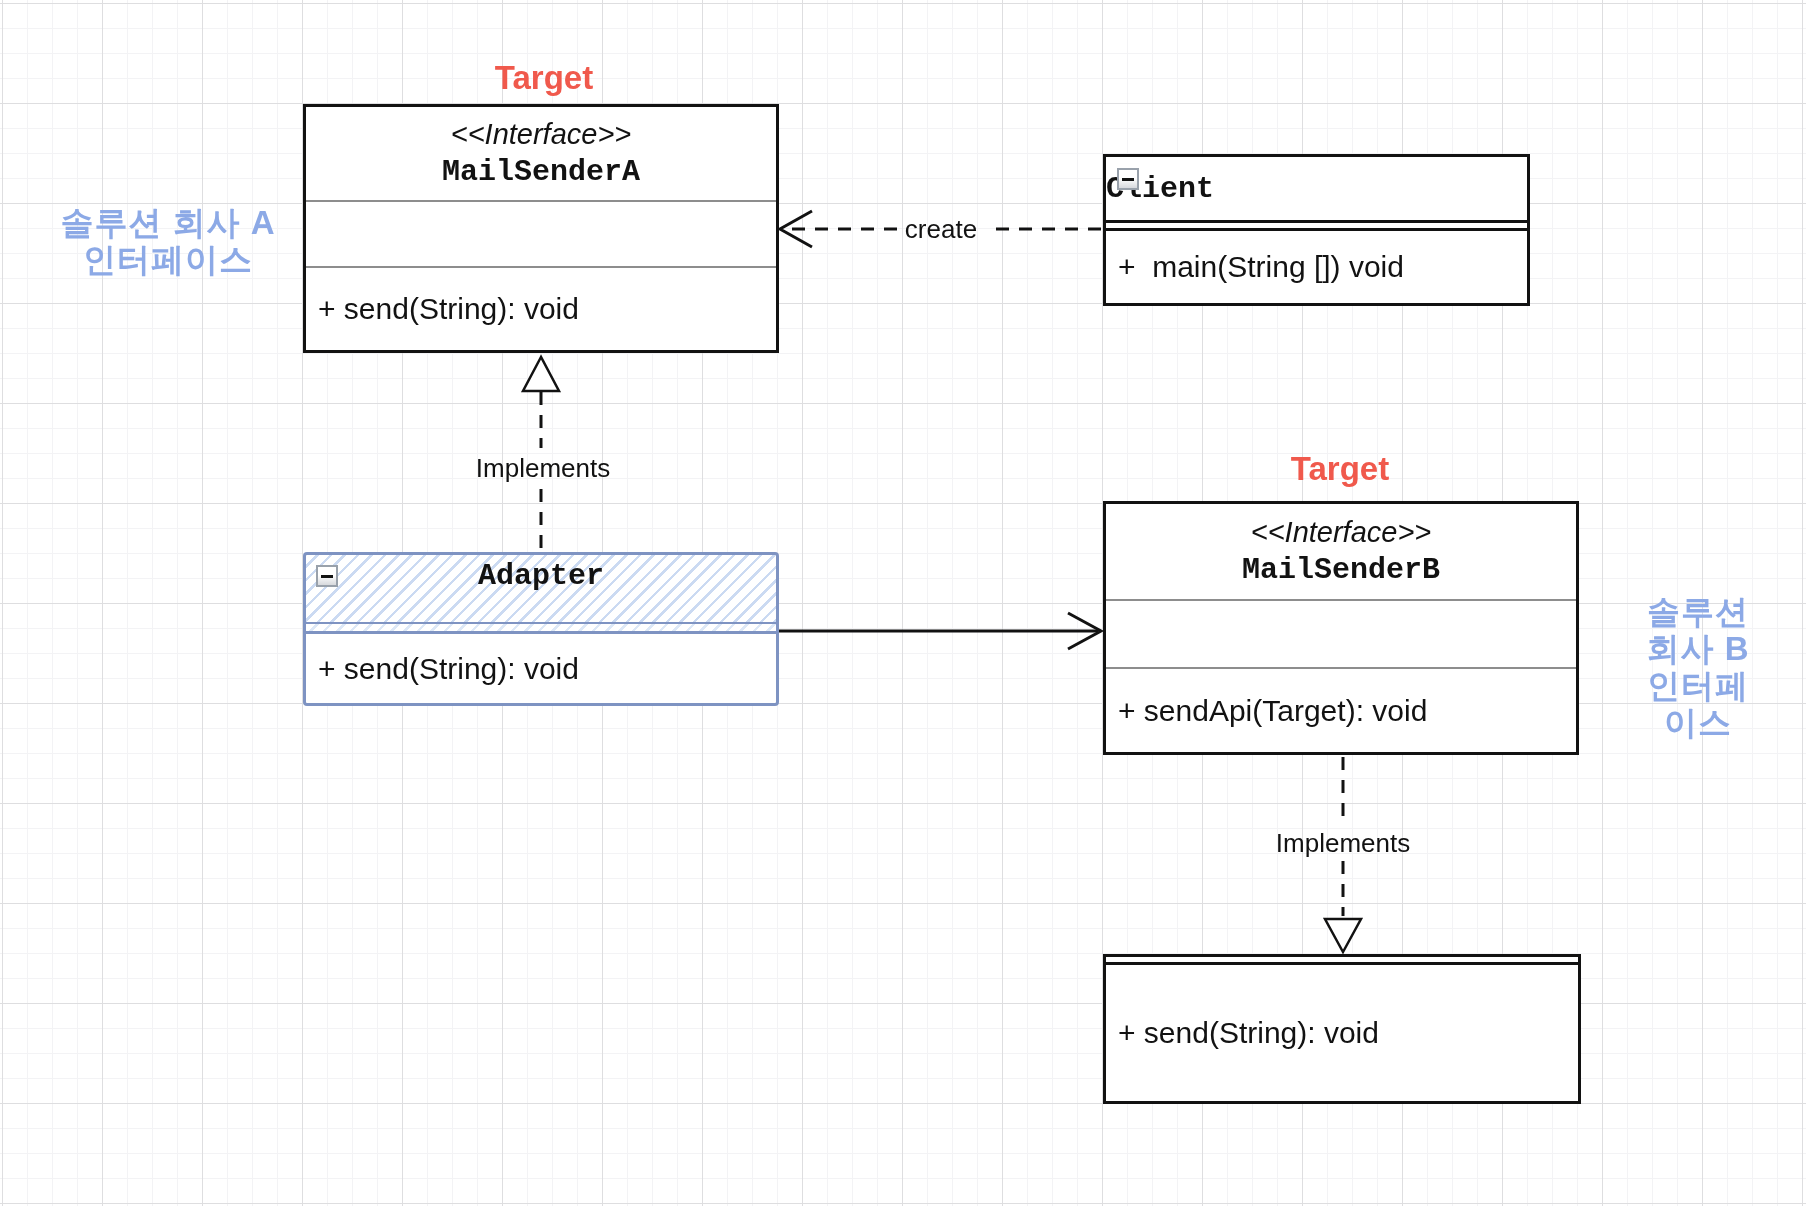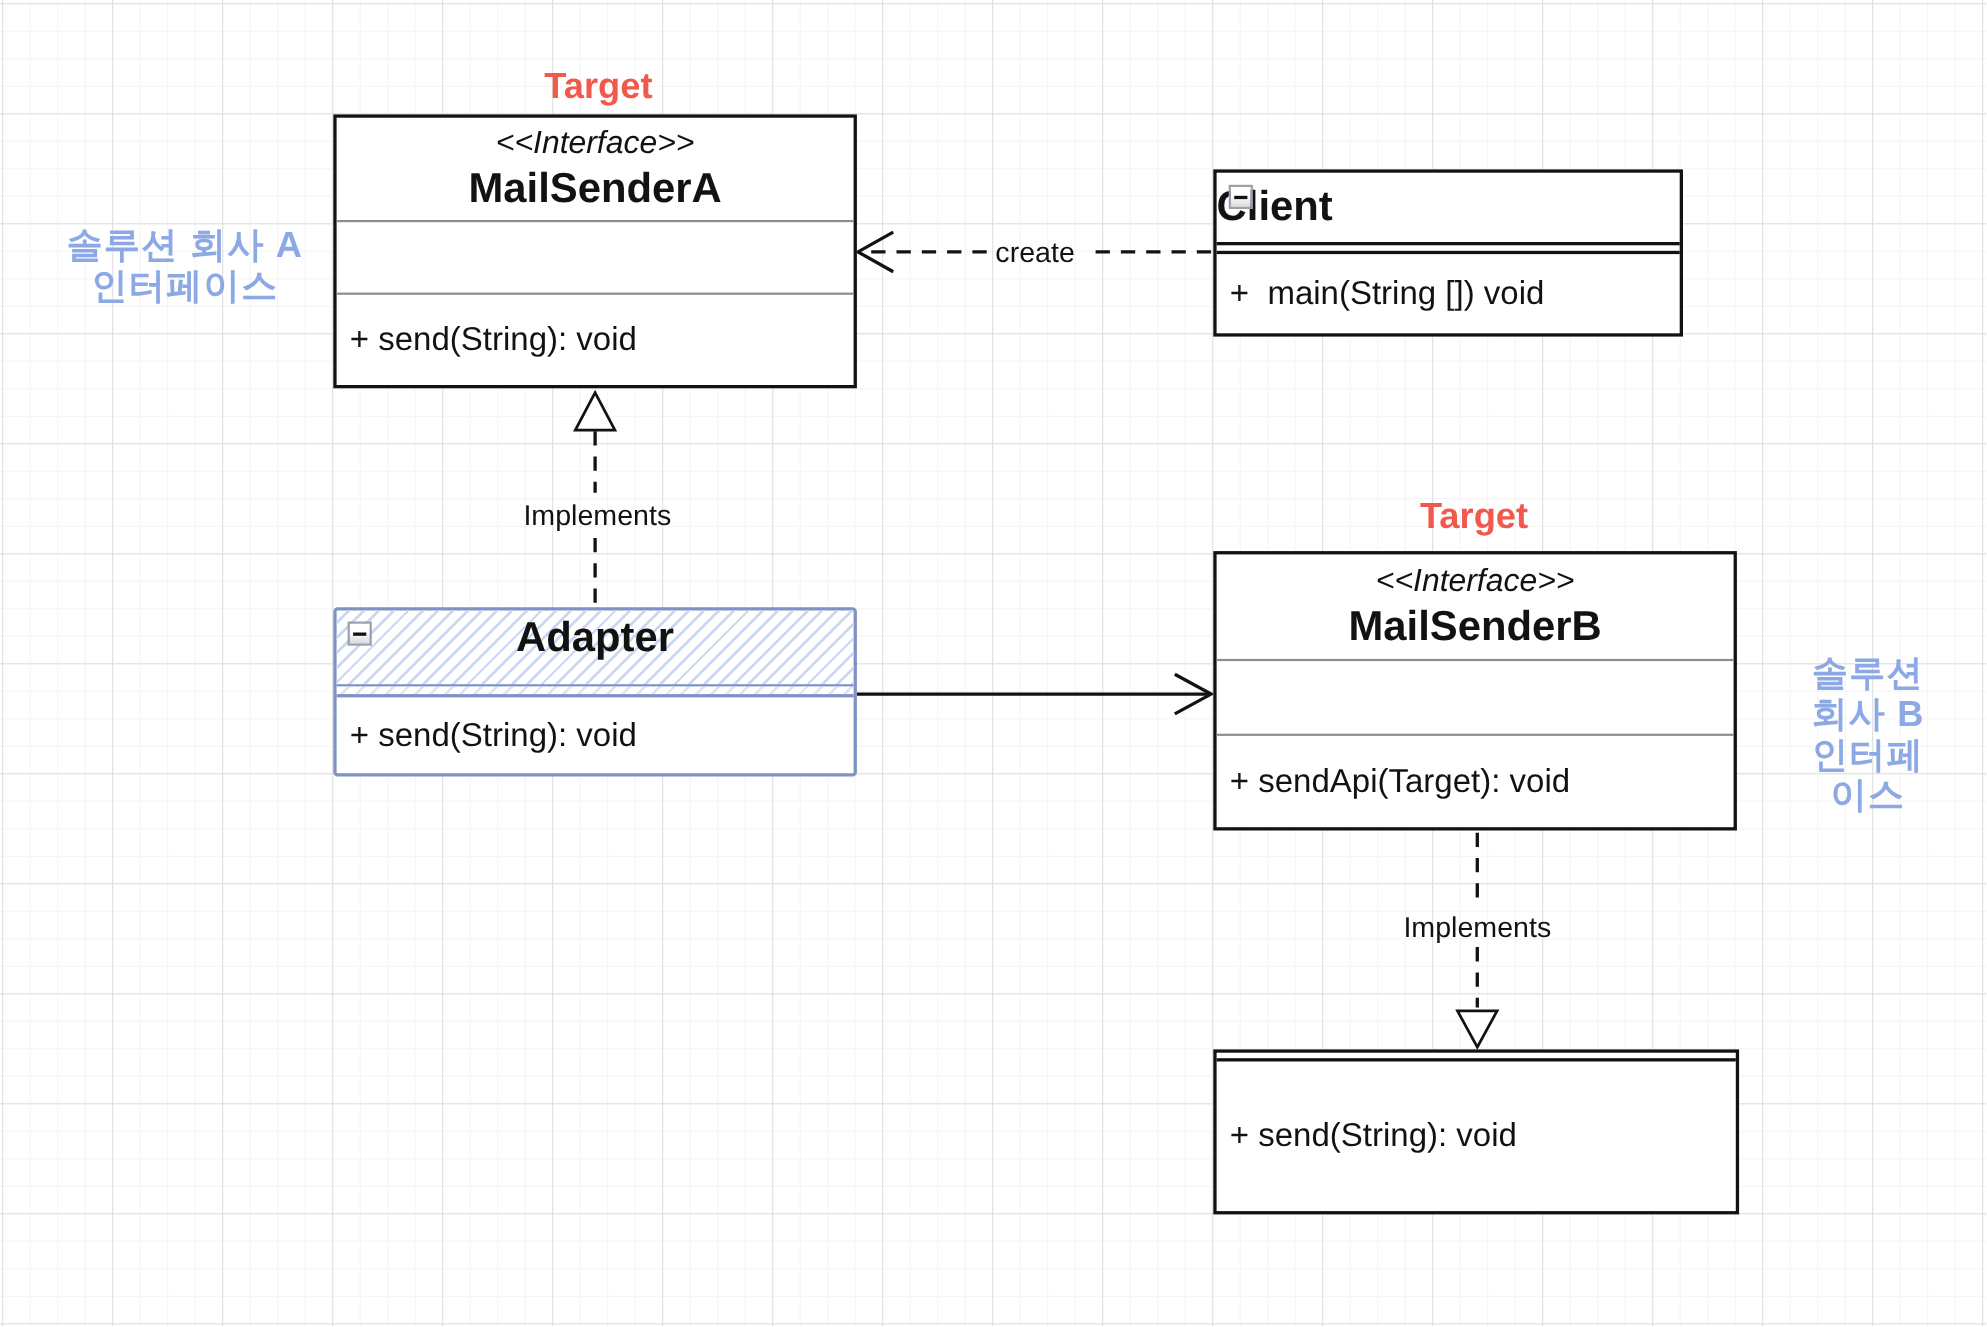--- a/index.html
+++ b/index.html
@@ -12,21 +12,21 @@
       linear-gradient(90deg,#dedee0 1px, transparent 1px),
       linear-gradient(#f3f3f5 1px, transparent 1px),
       linear-gradient(90deg,#f3f3f5 1px, transparent 1px);
     background-size:100px 100px,100px 100px,25px 25px,25px 25px;
     background-position:2px 3px,2px 3px,2px 3px,2px 3px;
   }
   svg.edges{position:absolute;left:0;top:0;z-index:1;}
   .uml{position:absolute;background:#fff;border:3px solid #121212;box-sizing:border-box;display:flex;flex-direction:column;z-index:2;}
   .sect-title{display:flex;flex-direction:column;align-items:center;justify-content:center;border-bottom:2px solid #8d8d8d;}
   .stereotype{font-size:29px;font-style:italic;}
-  .cls-name{font-size:38px;font-weight:700;margin-top:4px;}
+  .cls-name{font-size:30px;font-weight:700;margin-top:4px;font-family:Liberation Mono, monospace;}
   .sect-empty{border-bottom:2px solid #8d8d8d;}
   .sect-method{flex:1;display:flex;align-items:center;padding-left:12px;font-size:30px;white-space:pre;}
   .hdr{position:relative;display:flex;align-items:center;justify-content:flex-start;border-bottom:3px solid #121212;}
   .hdr .cls-name{margin-top:0;}
   .rule-gap{height:5px;border-bottom:3px solid #121212;}
   .collapse-btn{position:absolute;left:11px;top:11px;width:22px;height:22px;box-sizing:border-box;
     border:2px solid #99a1ab;background:linear-gradient(180deg,#ffffff 0 45%,#d7d9dd);
     display:flex;align-items:center;justify-content:center;cursor:pointer;}
   .collapse-btn .bar{width:12px;height:3px;background:#121212;}
   

